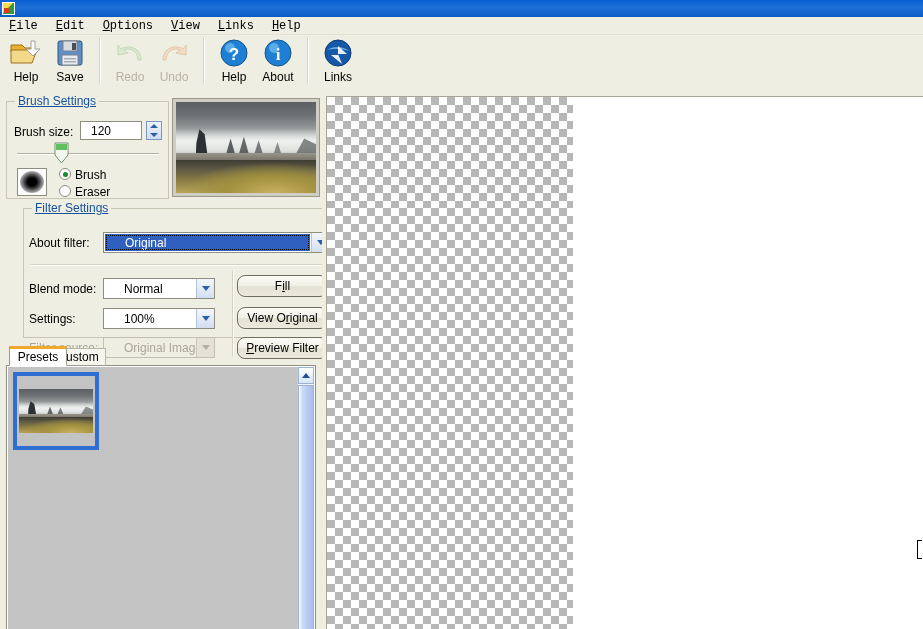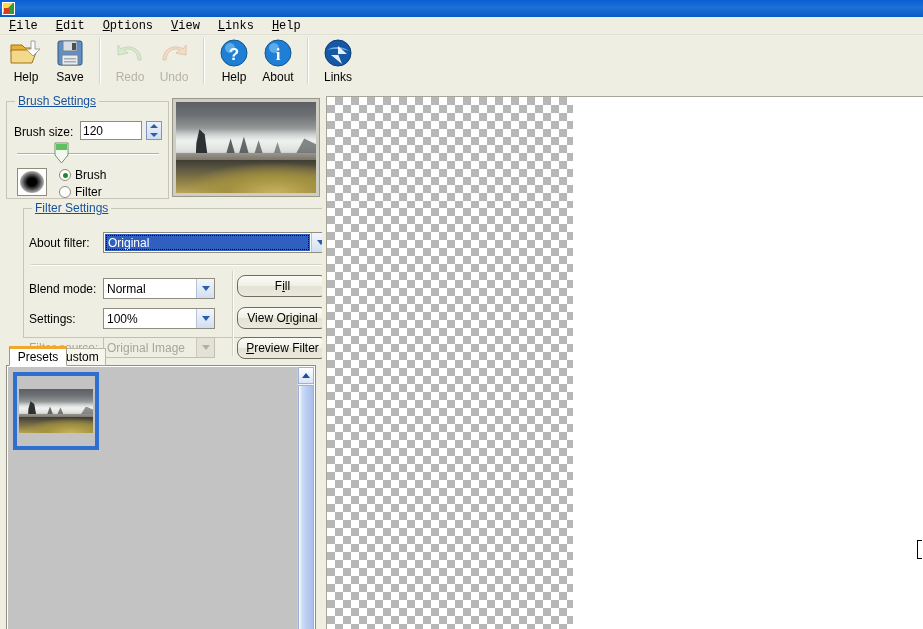--- a/index.html
+++ b/index.html
@@ -117,21 +117,21 @@
   #brush-group { left: 6px; top: 7px; width: 163px; height: 98px; }
   .lbl-text { font-size: 12px; color: #000; white-space: nowrap; }
   .lbl-dim  { font-size: 12px; color: #a9a69a; white-space: nowrap; }
 
   .txtbox {
     background: #ffffff;
     border: 1px solid #8e8d80;
     box-sizing: border-box;
     font-size: 12px;
     color: #000;
-    padding: 1px 2px;
+    padding: 1px 10px;
     display: flex; align-items: center;
     font-family: "Liberation Sans", sans-serif;
   }
   .spinner {
     width: 16px; height: 19px;
     background: linear-gradient(to bottom,#eef3fb,#cfdcf0);
     border: 1px solid #7a96c2;
     box-sizing: border-box;
     display: flex; flex-direction: column; align-items: center; justify-content: space-around;
   }
@@ -159,21 +159,21 @@
     box-sizing: border-box;
     display: flex; align-items: center; justify-content: center;
     overflow: hidden;
   }
   .brush-blob {
     width: 24px; height: 22px;
     border-radius: 50%;
     background: radial-gradient(ellipse at 50% 50%, #000 0%, #000 26%, #4a4a4a 46%, #b9b9b9 72%, #ffffff 92%);
   }
 
-  .radio-row { position: absolute; display: flex; align-items: center; }
+  .radio-row { position: absolute; display: flex; }
   .radio {
     width: 12px; height: 12px; border-radius: 50%;
     background: #ffffff;
     border: 1px solid #8e8d80;
     box-sizing: border-box;
     margin-right: 4px;
     display: flex; align-items: center; justify-content: center;
     flex: none;
   }
   .radio.checked::after {
@@ -230,21 +230,21 @@
 
   .combo {
     background: #ffffff;
     border: 1px solid #8e8d80;
     box-sizing: border-box;
     display: flex; align-items: stretch;
     font-size: 12px;
   }
   .combo .val {
     flex: 1; display: flex; align-items: center;
-    padding-left: 3px;
+    padding-left: 20px;
     color: #000; white-space: nowrap; overflow: hidden;
   }
   .combo .btn {
     width: 17px;
     background: linear-gradient(to bottom,#f3f6fb,#d2dff2);
     border-left: 1px solid #b5c4da;
     display: flex; align-items: center; justify-content: center;
     flex: none;
   }
   .combo .btn .chev {
@@ -500,21 +500,21 @@
       <div class="brush-swatch" style="left:10px; top:66px;">
         <div class="brush-blob"></div>
       </div>
 
       <div class="radio-row" style="left:52px; top:66px;">
         <span class="radio checked"></span>
         <span class="lbl-text">Brush</span>
       </div>
       <div class="radio-row" style="left:52px; top:83px;">
         <span class="radio"></span>
-        <span class="lbl-text">Filter</span>
+        <span class="lbl-text">Eraser</span>
       </div>
     </div>
 
     <div class="preview-frame">
       <div class="coast">
         <div class="sky-haze"></div>
         <div class="stack" style="left:14%; top:30%; width:9%; height:34%; clip-path: polygon(30% 0, 72% 16%, 100% 100%, 0 100%, 6% 44%);"></div>
         <div class="stack" style="left:36%; top:40%; width:6%; height:16%; clip-path: polygon(50% 0, 100% 100%, 0 100%); opacity:.75;"></div>
         <div class="stack" style="left:45%; top:38%; width:7%; height:19%; clip-path: polygon(50% 0, 100% 100%, 0 100%); opacity:.7;"></div>
         <div class="stack" style="left:56%; top:42%; width:6%; height:15%; clip-path: polygon(50% 0, 100% 100%, 0 100%); opacity:.6;"></div>

